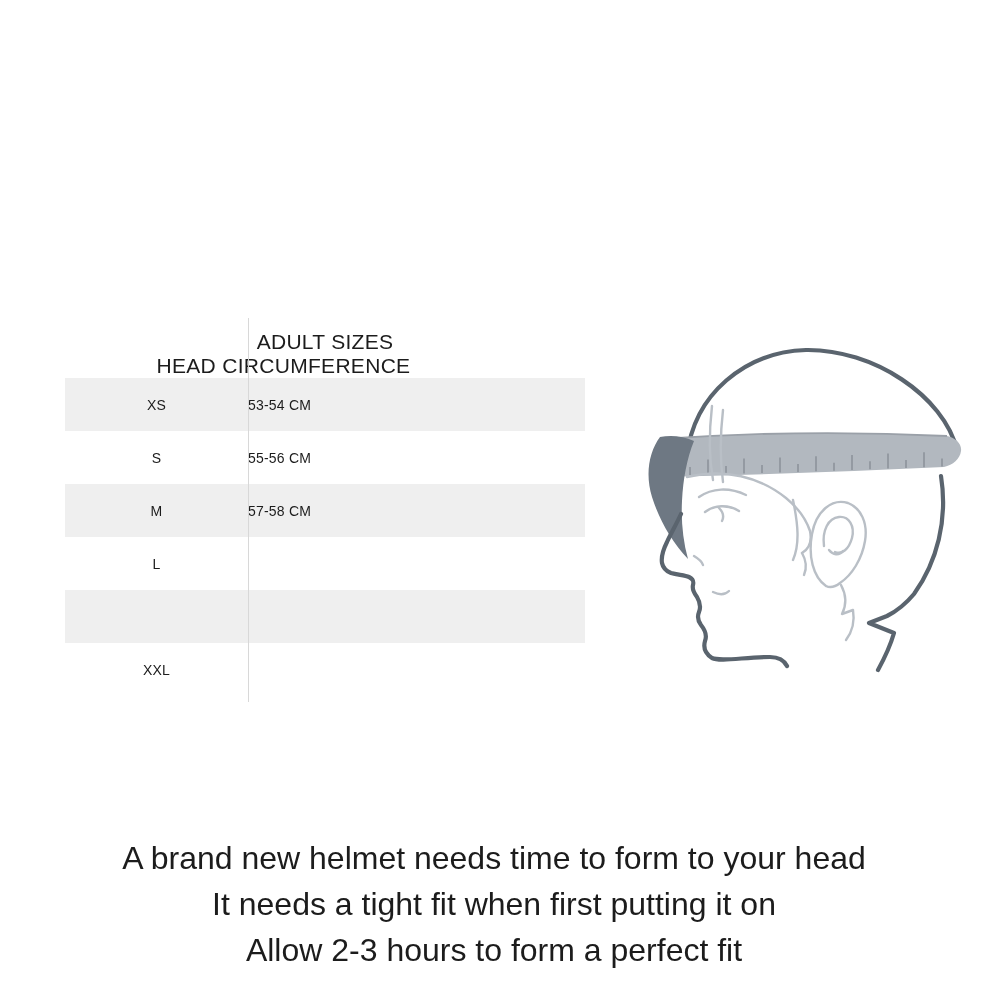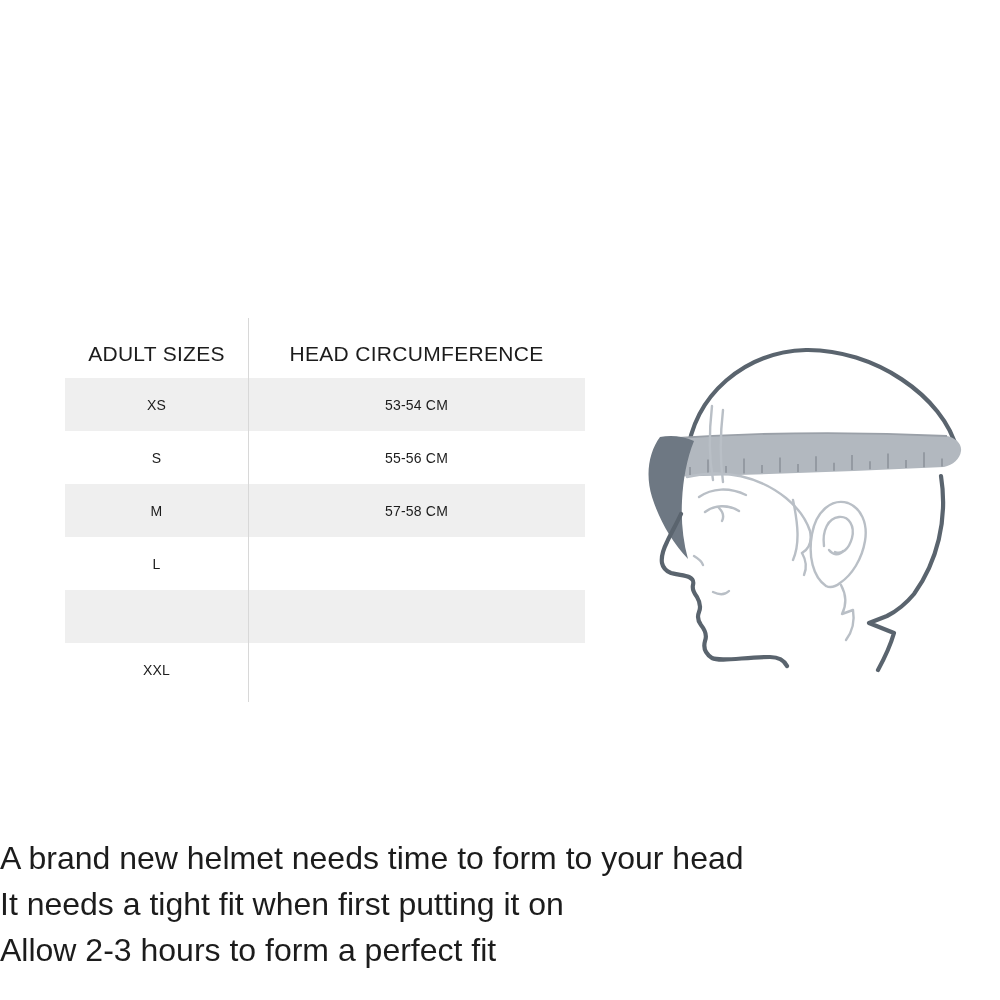--- a/index.html
+++ b/index.html
@@ -9,45 +9,45 @@
     font-family:"Liberation Sans", sans-serif;
     color:var(--text,#1c1c1c);
   }
   .canvas{position:absolute;inset:0;}
 
   
   .size-table{
     position:absolute;left:65px;top:330px;width:520px;
   }
   .thead,.trow{display:flex;align-items:center;}
-  .thead{height:48px;}
+  .thead{height:48px;flex-direction:column;}
   .trow{height:53px;}
   .trow.striped{background:var(--stripe,#efefef);}
   .col1{width:183px;text-align:center;}
-  .col2{width:337px;text-align:center;}
+  .col2{width:337px;text-align:left;}
   .th{font-size:21px;letter-spacing:.3px;}
   .td{font-size:14px;letter-spacing:.2px;}
   .col-divider{
     position:absolute;left:183px;top:-12px;width:1px;height:384px;
     background:var(--divider,#d8d8d8);
   }
 
   
   .head-illo{position:absolute;left:638px;top:333px;}
   .stroke-dark{fill:none;stroke:var(--outline,#5a646e);stroke-width:4.2;stroke-linecap:round;stroke-linejoin:round;}
   .stroke-light{fill:none;stroke:var(--feature,#b9bfc6);stroke-width:2.4;stroke-linecap:round;stroke-linejoin:round;}
   .tape-fill{fill:var(--tape,#b2b8bf);stroke:none;}
   .tape-edge{fill:none;stroke:var(--tape-edge,#9aa0a8);stroke-width:1.8;}
   .tape-ticks{fill:none;stroke:var(--tape-tick,#8d939b);stroke-width:1.6;}
   .tape-wrap{fill:var(--tape-wrap,#6e7883);stroke:none;}
 
   
   .fit-notes{
     position:absolute;left:0;top:835px;width:988px;
-    text-align:left;font-size:32px;line-height:46px;
+    text-align:center;font-size:32px;line-height:46px;
   }
   .fit-notes p{margin:0;}
 </style>
 </head>
 <body>
 
 <div class="canvas">
 
   <div class="size-table">
     <div class="thead">

